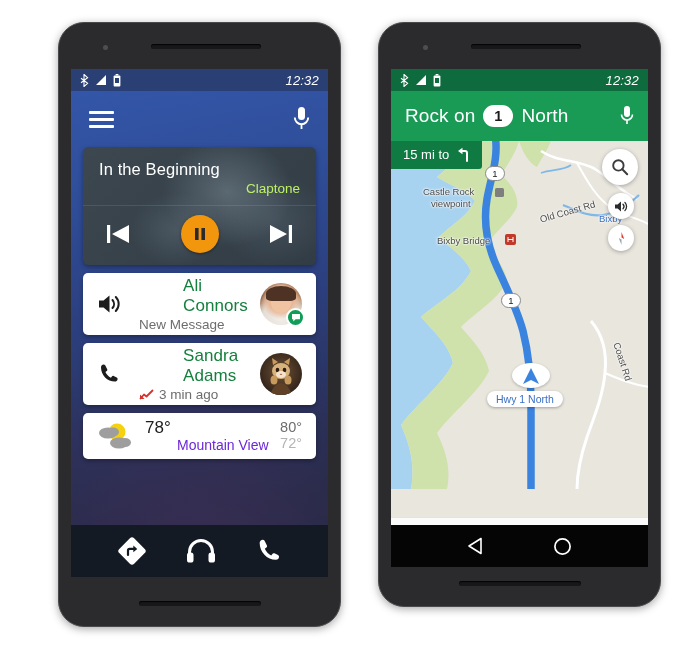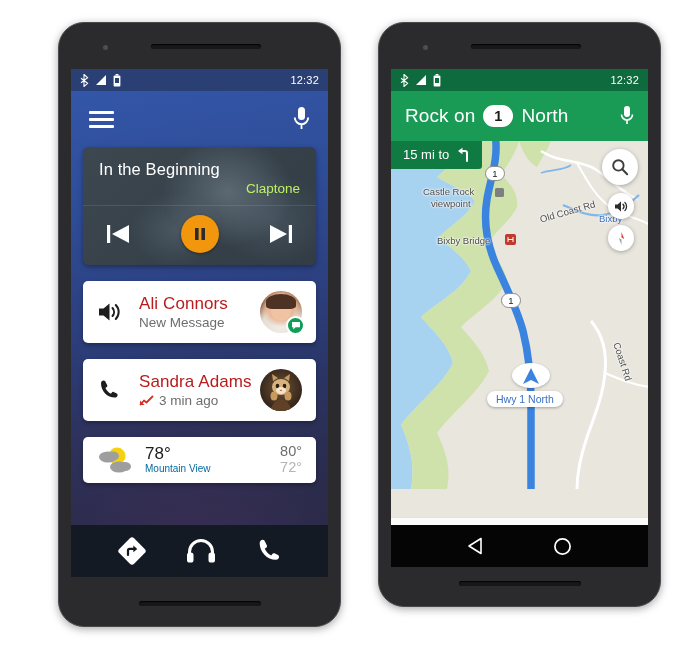--- a/index.html
+++ b/index.html
@@ -43,39 +43,39 @@
   .phone.right .screen { top: 46px; height: 498px; }
 
   
   .statusbar {
     height: 22px; display: flex; align-items: center;
     padding: 0 9px; font-size: 12px; color: #fff;
   }
   .statusbar.blue  { background: #2a3f74; }
   .statusbar.green { background: #0e6b3d; }
   .sb-icons { display: flex; align-items: center; gap: 6px; }
-  .sb-time { margin-left: auto; font-size: 11px; letter-spacing: .2px; }
+  .sb-time { margin-left: auto; font-size: 13px; letter-spacing: .2px; font-style: italic; }
 
   svg { display: block; }
 
   
   .aa-screen {
     position: relative; height: 486px;
     background:
       radial-gradient(ellipse 150% 80% at 50% 100%, #3b2f55 0%, rgba(59,47,85,0) 60%),
       linear-gradient(170deg, #3456a8 0%, #2f4e9a 20%, #2c3f7e 45%, #2a3360 65%, #222945 85%, #1d2238 100%);
   }
   .aa-topbar {
     height: 56px; display: flex; align-items: center; justify-content: space-between;
     padding: 0 18px;
   }
   .hamburger { display: flex; flex-direction: column; gap: 4px; cursor: pointer; }
   .hamburger span { display: block; width: 25px; height: 3px; background: #fff; border-radius: 1px; }
 
-  .aa-cards { padding: 0 12px; display: flex; flex-direction: column; gap: 16px; }
+  .aa-cards { padding: 0 12px; display: flex; flex-direction: column; gap: 8px; }
 
   
   .music-card {
     border-radius: 6px; overflow: hidden; position: relative;
     background: #37424b;
     box-shadow: 0 2px 5px rgba(0,0,0,.35);
     height: 118px;
   }
   .music-art {
     position: absolute; inset: 0;
@@ -101,21 +101,21 @@
   }
 
   
   .notif {
     background: #fff; border-radius: 5px; height: 62px;
     display: flex; align-items: center; padding: 0 14px;
     box-shadow: 0 2px 4px rgba(0,0,0,.3);
   }
   .notif-icon { width: 38px; display: flex; align-items: center; }
   .notif-text { flex: 1; padding-left: 4px; }
-  .notif-name { font-size: 17px; color: #b91c1c; letter-spacing: .1px; }
+  .notif-name { font-size: 17px; color: #15803d; letter-spacing: .1px; margin-left: 44px; }
   .notif-sub { font-size: 13.5px; color: #6d6d6d; display: flex; align-items: center; gap: 5px; margin-top: 1px; }
   .avatar-wrap { position: relative; width: 42px; height: 42px; }
   .avatar {
     width: 42px; height: 42px; border-radius: 50%; overflow: hidden; position: relative;
   }
   .avatar.ali {
     background:
       radial-gradient(circle at 50% 38%, #f3cdb0 0%, #e8b797 38%, rgba(232,183,151,0) 60%),
       radial-gradient(circle at 50% 82%, #f2eee9 0%, #e4ddd4 45%, rgba(228,221,212,0) 70%),
       linear-gradient(160deg, #6a4430 0%, #8a5a3c 30%, #b98a64 55%, #e9e2d6 100%);
@@ -141,21 +141,21 @@
 
   
   .weather {
     background: #fff; border-radius: 5px; height: 46px; overflow: hidden;
     display: flex; align-items: center; padding: 0 14px;
     box-shadow: 0 2px 4px rgba(0,0,0,.3);
   }
   .weather-icon { width: 44px; display: flex; align-items: center; }
   .weather-mid { flex: 1; padding-left: 4px; }
   .w-temp { font-size: 17px; color: #1d1d1d; line-height: 1.05; }
-  .w-city { font-size: 10px; color: #0369a1; line-height: 1.15; }
+  .w-city { font-size: 14px; color: #6d28d9; line-height: 1.15; margin-left: 32px; }
   .weather-right { text-align: right; }
   .w-hi { font-size: 14.5px; color: #6d6d6d; line-height: 1.05; }
   .w-lo { font-size: 14.5px; color: #b4b4b4; line-height: 1.2; }
 
   
   .aa-bottombar {
     position: absolute; left: 0; right: 0; bottom: 0; height: 52px;
     background: #141a24; display: flex; align-items: center;
     justify-content: space-around; padding: 0 26px;
   }

